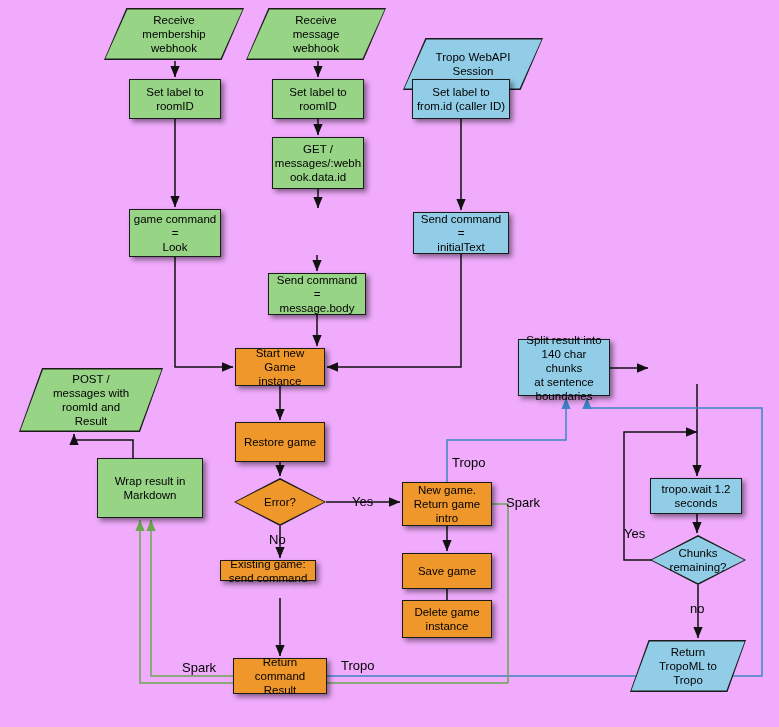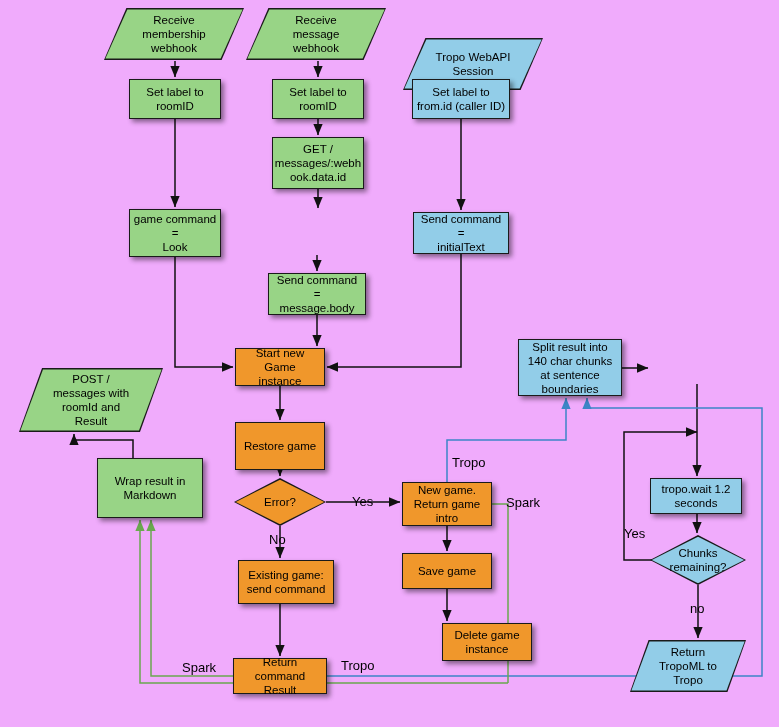--- a/index.html
+++ b/index.html
@@ -200,56 +200,56 @@
   <div class="node green" style="left:268px;top:273px;width:98px;height:42px;">
     <span class="lbl">Send command =
 message.body</span>
   </div>
 
   <div class="node orange" style="left:235px;top:348px;width:90px;height:38px;">
     <span class="lbl">Start new Game
 instance</span>
   </div>
 
-  <div class="node orange" style="left:235px;top:422px;width:90px;height:48px;">
+  <div class="node orange" style="left:235px;top:422px;width:90px;height:40px;">
     <span class="lbl">Restore game</span>
   </div>
 
   <div class="node dec" style="left:234px;top:478px;width:92px;height:48px;">
     <span class="shape outline"></span>
     <span class="shape fill orange"></span>
     <span class="lbl">Error?</span>
   </div>
 
-  <div class="node orange" style="left:238px;top:560px;width:96px;height:44px;">
+  <div class="node orange" style="left:220px;top:560px;width:96px;height:21px;">
     <span class="lbl">Existing game:
 send command</span>
   </div>
 
   <div class="node orange" style="left:233px;top:658px;width:94px;height:36px;">
     <span class="lbl">Return command
 Result</span>
   </div>
 
   <div class="node orange" style="left:402px;top:553px;width:90px;height:36px;">
     <span class="lbl">Save game</span>
   </div>
 
   <div class="node orange" style="left:402px;top:482px;width:90px;height:44px;">
     <span class="lbl">New game.
 Return game
 intro</span>
   </div>
 
-  <div class="node orange" style="left:402px;top:623px;width:90px;height:38px;margin-left:40px;">
+  <div class="node orange" style="left:402px;top:600px;width:90px;height:38px;">
     <span class="lbl">Delete game
 instance</span>
   </div>
 
-  <div class="node blue" style="left:518px;top:339px;width:104px;height:57px;">
+  <div class="node blue" style="left:518px;top:339px;width:92px;height:57px;">
     <span class="lbl">Split result into
 140 char chunks
 at sentence
 boundaries</span>
   </div>
 
 
   <div class="node blue" style="left:650px;top:478px;width:92px;height:36px;">
     <span class="lbl">tropo.wait 1.2
 seconds</span>

